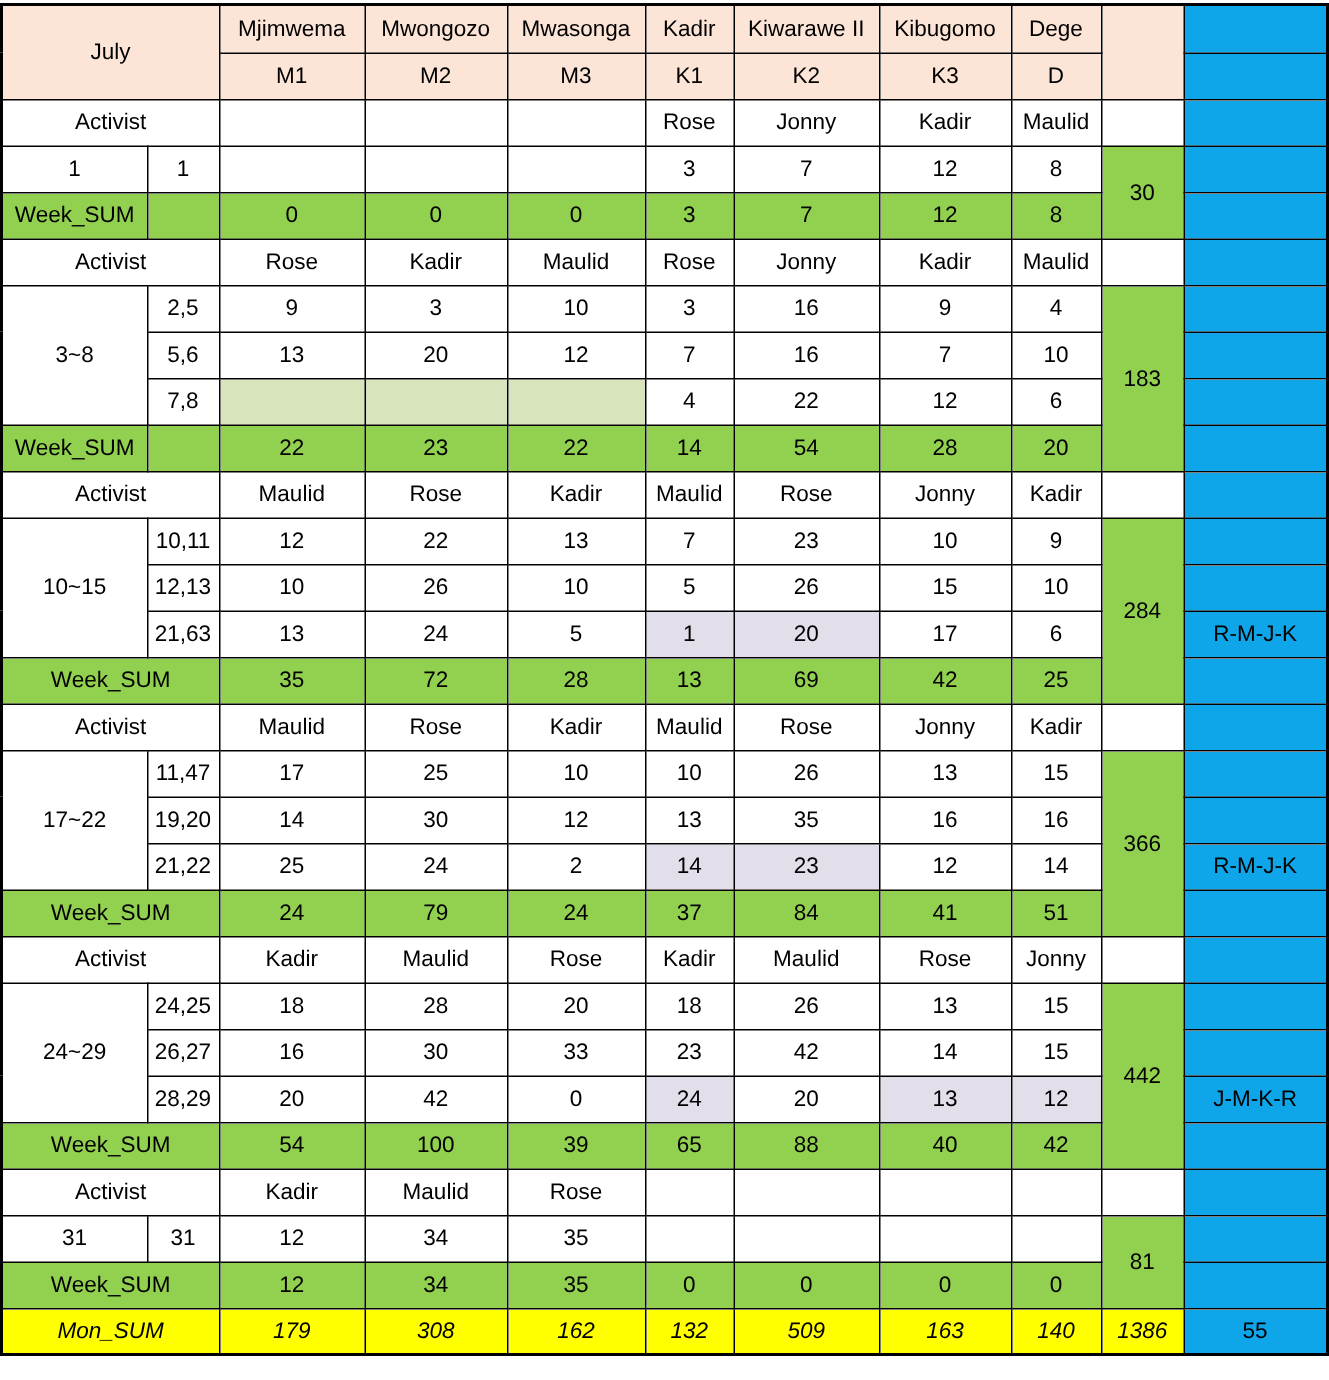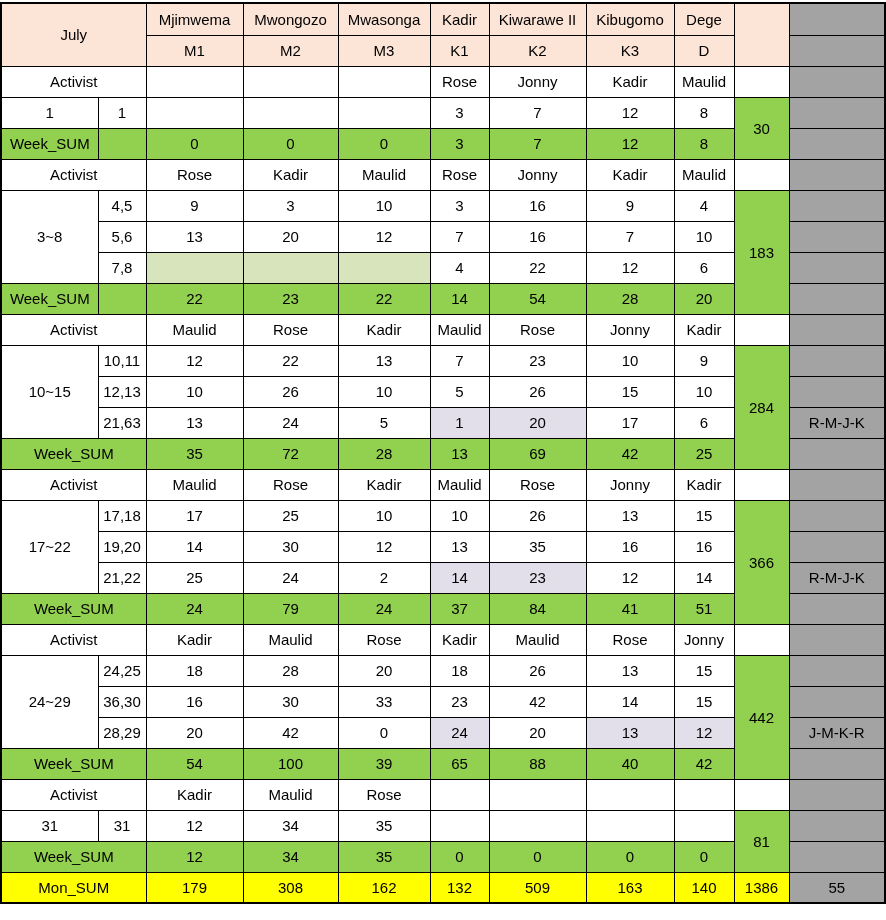--- a/index.html
+++ b/index.html
@@ -29,26 +29,26 @@
     font-size: 15px;
     color: #000;
     padding: 0;
     overflow: hidden;
     white-space: nowrap;
   }
   td.h  { background: var(--header-bg); }
   td.g  { background: var(--weeksum-bg); }
   td.lg { background: var(--lightgreen-bg); }
   td.lv { background: var(--highlight-bg); }
-  td.y  { background: var(--monsum-bg); }
+  td.y  { background: var(--monsum-bg); font-style: italic; }
   td.w  { background: #ffffff; }
   td.dl { border-left: 3px double #000; }
   td.x  {
     border: none;
-    background: #a3a3a3;
+    background: #0ea5e9;
     text-align: left;
     padding-left: 11px;
   }
 </style>
 </head>
 <body>
 
 <div class="page">
   <table class="sheet">
     <colgroup>
@@ -131,21 +131,21 @@
           <td class="w">Maulid</td>
           <td class="w">Rose</td>
           <td class="w">Jonny</td>
           <td class="w">Kadir</td>
           <td class="w">Maulid</td>
           <td class="w dl"></td>
           <td class="x"></td>
         </tr>
         <tr>
           <td class="w" rowspan="3">3~8</td>
-          <td class="w">4,5</td>
+          <td class="w">2,5</td>
           <td class="w">9</td>
           <td class="w">3</td>
           <td class="w">10</td>
           <td class="w">3</td>
           <td class="w">16</td>
           <td class="w">9</td>
           <td class="w">4</td>
           <td class="g dl" rowspan="4">183</td>
           <td class="x"></td>
         </tr>
@@ -248,21 +248,21 @@
           <td class="w">Kadir</td>
           <td class="w">Maulid</td>
           <td class="w">Rose</td>
           <td class="w">Jonny</td>
           <td class="w">Kadir</td>
           <td class="w dl"></td>
           <td class="x"></td>
         </tr>
         <tr>
           <td class="w" rowspan="3">17~22</td>
-          <td class="w">17,18</td>
+          <td class="w">11,47</td>
           <td class="w">17</td>
           <td class="w">25</td>
           <td class="w">10</td>
           <td class="w">10</td>
           <td class="w">26</td>
           <td class="w">13</td>
           <td class="w">15</td>
           <td class="g dl" rowspan="4">366</td>
           <td class="x"></td>
         </tr>
@@ -318,21 +318,21 @@
           <td class="w">28</td>
           <td class="w">20</td>
           <td class="w">18</td>
           <td class="w">26</td>
           <td class="w">13</td>
           <td class="w">15</td>
           <td class="g dl" rowspan="4">442</td>
           <td class="x"></td>
         </tr>
         <tr>
-          <td class="w">36,30</td>
+          <td class="w">26,27</td>
           <td class="w">16</td>
           <td class="w">30</td>
           <td class="w">33</td>
           <td class="w">23</td>
           <td class="w">42</td>
           <td class="w">14</td>
           <td class="w">15</td>
           <td class="x"></td>
         </tr>
         <tr>

